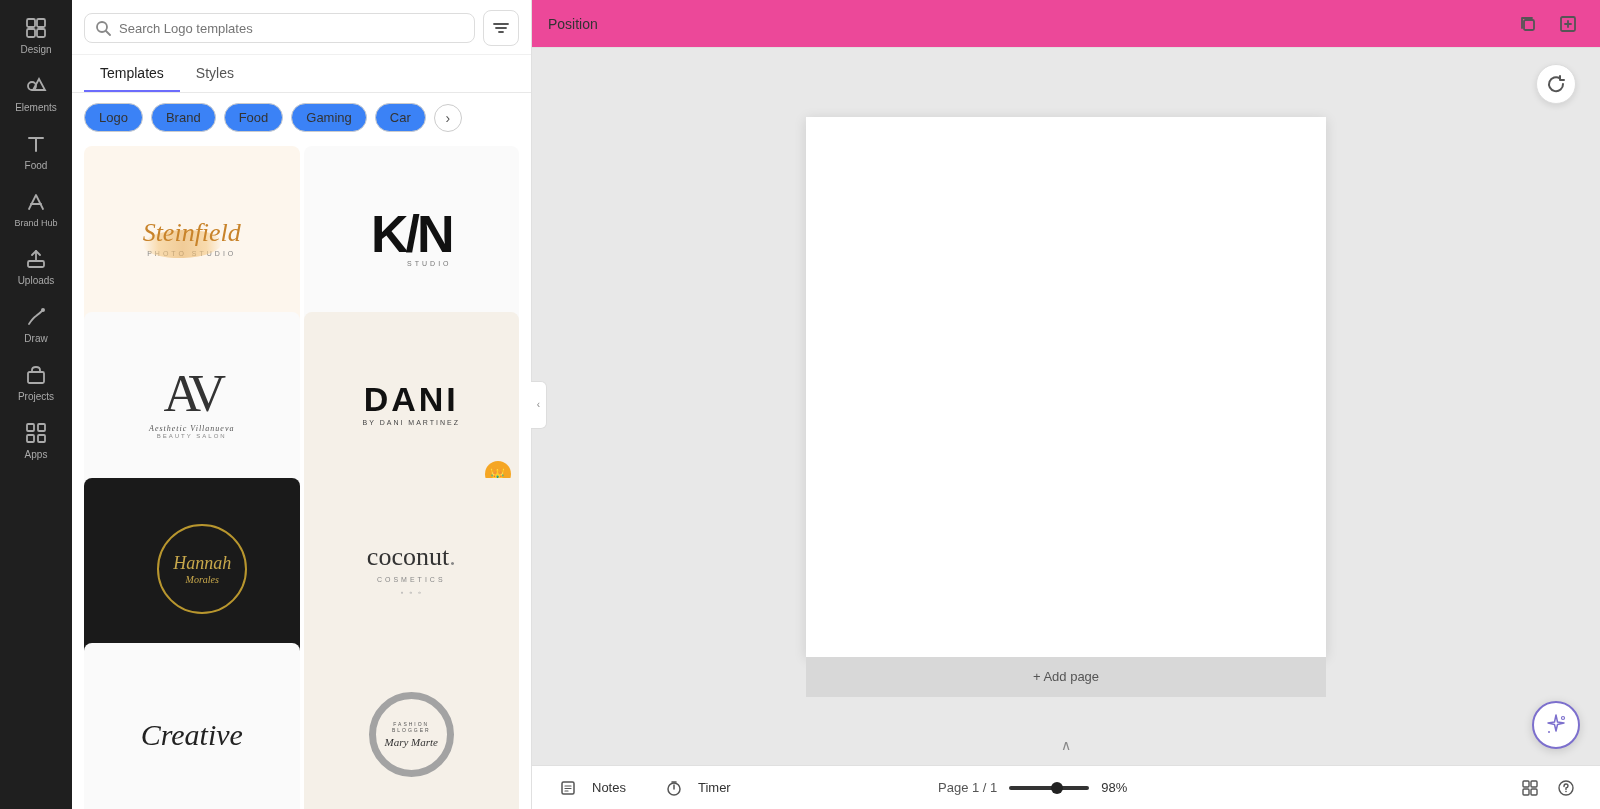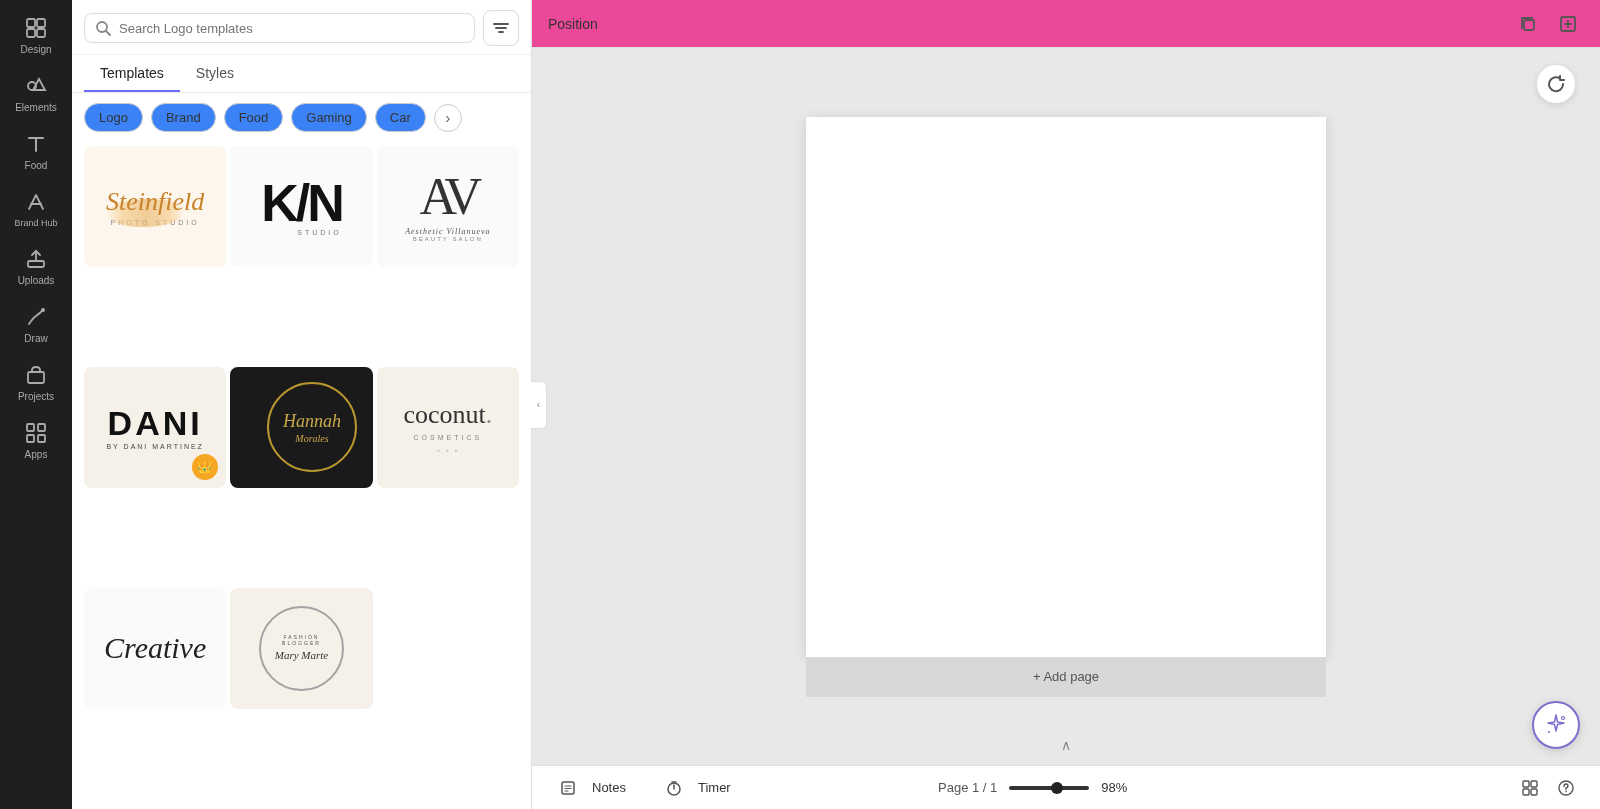--- a/index.html
+++ b/index.html
@@ -129,21 +129,21 @@
       justify-content: center;
       cursor: pointer;
       font-size: 14px;
       color: #555;
       flex-shrink: 0;
     }
 
     
     .template-grid {
       display: grid;
-      grid-template-columns: 1fr 1fr 1fr;
+      grid-template-columns: 1fr 1fr;
       gap: 4px;
       padding: 4px 12px;
       overflow-y: auto;
       flex: 1;
     }
     .template-card {
       border-radius: 8px;
       overflow: hidden;
       cursor: pointer;
       position: relative;
@@ -615,21 +615,21 @@
     </div>
 
     <div class="template-card card-creative">
       <div class="card-content">
         <div style="font-family:Georgia,serif;font-style:italic;font-size:30px;color:#222;">Creative</div>
       </div>
     </div>
 
     <div class="template-card card-fashion">
       <div class="card-content">
-        <div style="width:85px;height:85px;border-radius:50%;border:2px solid #a3a3a3;display:flex;align-items:center;justify-content:center;flex-direction:column;gap:2px;padding:8px;">
+        <div style="width:85px;height:85px;border-radius:50%;border:7px solid #a3a3a3;display:flex;align-items:center;justify-content:center;flex-direction:column;gap:2px;padding:8px;">
           <div style="font-size:5px;letter-spacing:2px;color:#555;text-transform:uppercase;text-align:center;">FASHION BLOGGER</div>
           <div style="font-family:Georgia,serif;font-style:italic;font-size:11px;color:#333;text-align:center;line-height:1.3;">Mary Marte</div>
         </div>
       </div>
     </div>
 
   </div>
 
   <div class="hide-panel-btn">‹</div>
 </div>

